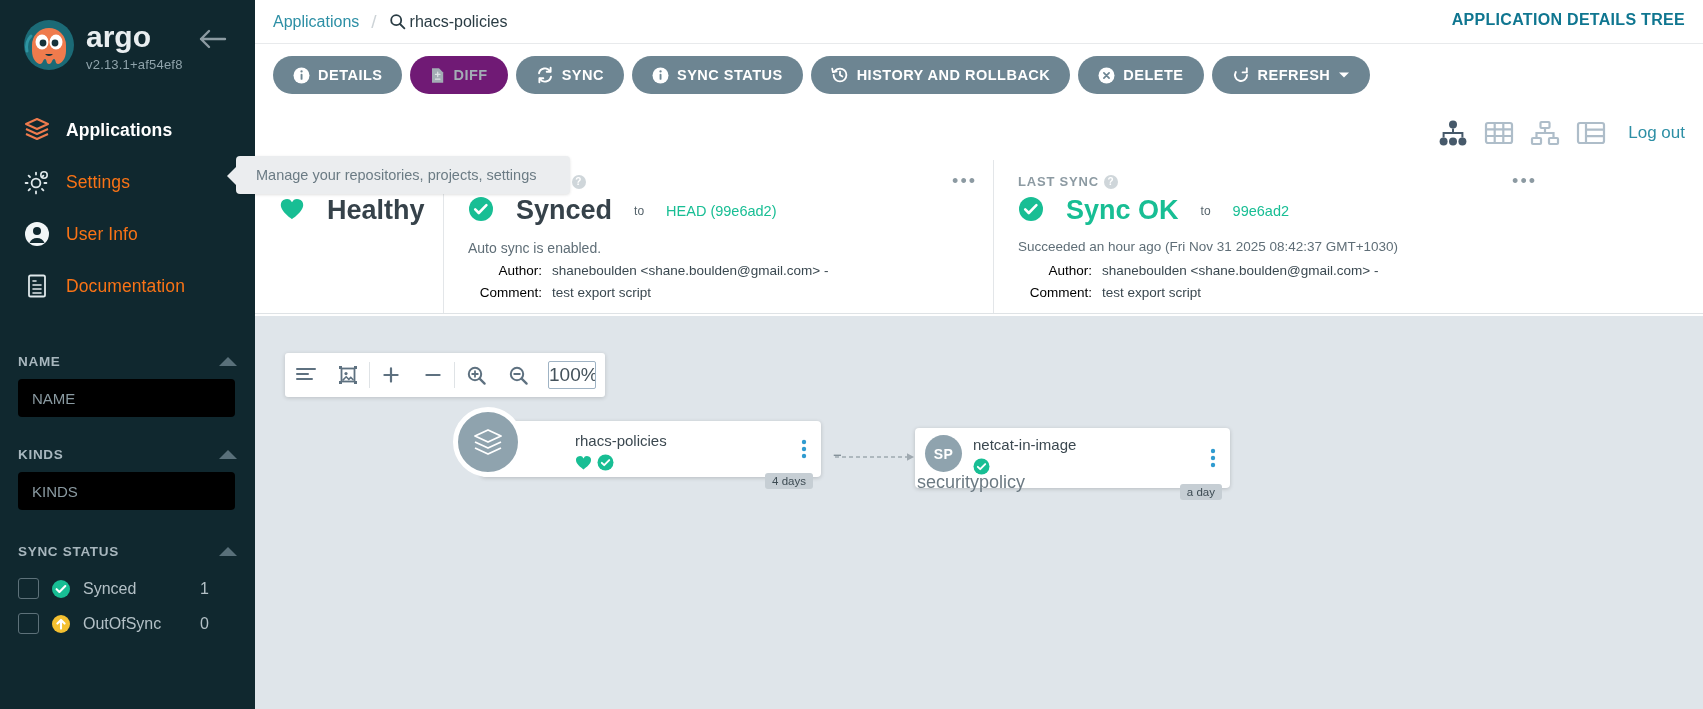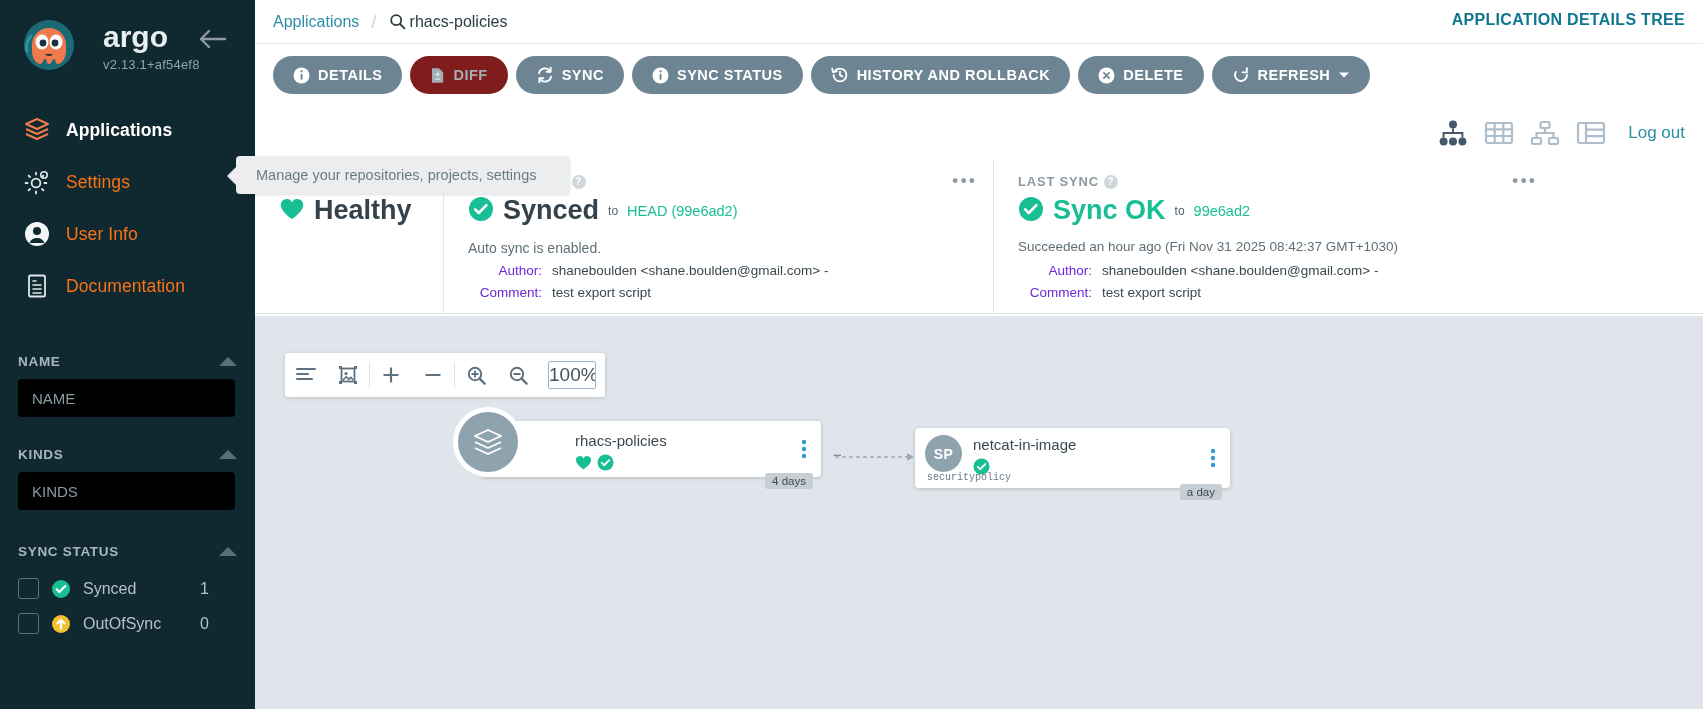--- a/index.html
+++ b/index.html
@@ -9,21 +9,21 @@
     overflow: hidden;
     background: #fff;
   }
   .app { display: flex; width: 1703px; height: 709px; position: relative; }
 
   
   .sidebar {
     width: 255px; height: 709px; background: #10282f;
     flex: 0 0 255px; position: relative; overflow: hidden;
   }
-  .brand { display: flex; align-items: center; padding: 16px 18px 4px 18px; position: relative; gap: 17px; }
+  .brand { display: flex; align-items: center; padding: 16px 18px 4px 18px; position: relative; }
   .logo-mark { width: 62px; height: 62px; flex: 0 0 62px; position: relative; }
   .brand-text { margin-left: 6px; }
   .brand-word { display:block; height: 34px; }
   .brand-ver { color: #8fa3ab; font-size: 13px; letter-spacing: .2px; margin-top: -2px; }
   .collapse-arrow {
     position: absolute; right: 28px; top: 28px; width: 30px; height: 22px;
     cursor: pointer;
   }
 
   .nav { margin-top: 22px; }
@@ -83,46 +83,46 @@
     color: #0f7690; font-size: 16px; font-weight: bold; letter-spacing: .3px; cursor: pointer;
   }
 
   .actionbar { height: 62px; display: flex; align-items: center; padding: 0 18px; gap: 8px; }
   .pill {
     height: 38px; border-radius: 19px; background: #6d8592; color: #fff;
     display: flex; align-items: center; gap: 8px; padding: 0 20px;
     font-size: 14.5px; font-weight: bold; letter-spacing: .5px; cursor: pointer;
     border: none; font-family: "Liberation Sans", sans-serif; white-space: nowrap;
   }
-  .pill.disabled { background: #7f1d1d; color: #a3adb5; }
+  .pill.disabled { background: #701a75; color: #a3adb5; }
   .pill-ico { display:flex; align-items:center; }
 
   .viewbar { height: 54px; display:flex; align-items:center; justify-content:flex-end; padding: 0 18px; gap: 16px; }
   .view-ico { cursor: pointer; display:flex; align-items:center; }
   .logout { color: #2d8fa5; font-size: 17px; cursor: pointer; margin-left: 6px; }
 
   
   .cards { display: flex; height: 154px; border-bottom: 1px solid #dfe3e6; position: relative; }
   .card { position: relative; padding: 14px 18px 0 24px; }
   .card.health { width: 188px; }
   .card.sync { width: 550px; border-left: 1px solid #e3e6e9; }
   .card.lastsync { width: 560px; border-left: 1px solid #e3e6e9; }
   .card-title { color: #8c9aa2; font-size: 13px; font-weight: bold; letter-spacing: .8px; display:flex; align-items:center; gap:5px; }
   .qmark {
     width: 14px; height: 14px; border-radius: 50%; background: #cfd6da; color: #fff;
     font-size: 10px; display:inline-flex; align-items:center; justify-content:center; font-weight: bold;
   }
-  .card-main { display: flex; align-items: center; gap: 9px; margin-top: 6px; }
+  .card-main { display: flex; align-items: center; gap: 22px; margin-top: 6px; }
   .big-status { font-size: 27px; color: #36424a; font-weight: bold; }
   .big-status.green { color: #18be94; }
   .to-text { color: #55636b; font-size: 12px; }
   .commit-link { color: #18be94; font-size: 14.5px; cursor: pointer; }
   .card-note { color: #5f6e77; font-size: 14px; margin-top: 14px; }
   .kv { display: flex; margin-top: 7px; font-size: 13.5px; }
-  .kv .k { color: #6d28d9; width: 74px; text-align: right; margin-right: 10px; flex: 0 0 74px; }
+  .kv .k { color: #000000; width: 74px; text-align: right; margin-right: 10px; flex: 0 0 74px; }
   .kv .v { color: #3a4850; }
   .dots-btn {
     position: absolute; right: 16px; top: 16px; color: #8c9aa2; font-size: 18px;
     letter-spacing: 2px; cursor: pointer; line-height: 10px;
   }
   .succ-line { color: #5f6e77; font-size: 13.5px; margin-top: 12px; line-height: 1.35; }
 
   
   .canvas { position: absolute; left: 0; right: 0; top: 316px; bottom: 0; background: #dfe5ea; }
 
@@ -150,21 +150,21 @@
     display: flex; align-items: center; justify-content: center; color: #fff;
   }
   .app-node .node-avatar { left: -28px; top: -14px; width: 70px; height: 70px; border: 5px solid #fff; }
   .res-node .node-avatar { left: 10px; top: 7px; width: 37px; height: 37px; font-size: 14px; font-weight: bold; letter-spacing: .5px; }
   .node-title { position: absolute; color: #3b4850; font-size: 15px; }
   .app-node .node-title { left: 94px; top: 11px; }
   .res-node .node-title { left: 58px; top: 8px; }
   .node-icons { position: absolute; display: flex; gap: 5px; align-items: center; }
   .app-node .node-icons { left: 94px; top: 33px; }
   .res-node .node-icons { left: 58px; top: 30px; }
-  .node-kind { position: absolute; left: 12px; top: 44px; color: #6c7a83; font-size: 10px; font-family: Liberation Mono, monospace; }
+  .node-kind { position: absolute; left: 2px; top: 44px; color: #6c7a83; font-size: 18px; }
   .node-menu {
     position: absolute; right: 14px; top: 50%; transform: translateY(-50%);
     color: #2f9bd0; font-size: 17px; line-height: 5px; cursor: pointer; letter-spacing: 0;
   }
   .time-badge {
     position: absolute; bottom: -12px; right: 8px; background: #c6ced4; color: #3d4b53;
     font-size: 11.5px; border-radius: 3px; padding: 2px 7px;
   }
   .edge { position: absolute; left: 578px; top: 135px; width: 86px; height: 12px; }
   .edge-collapse {

